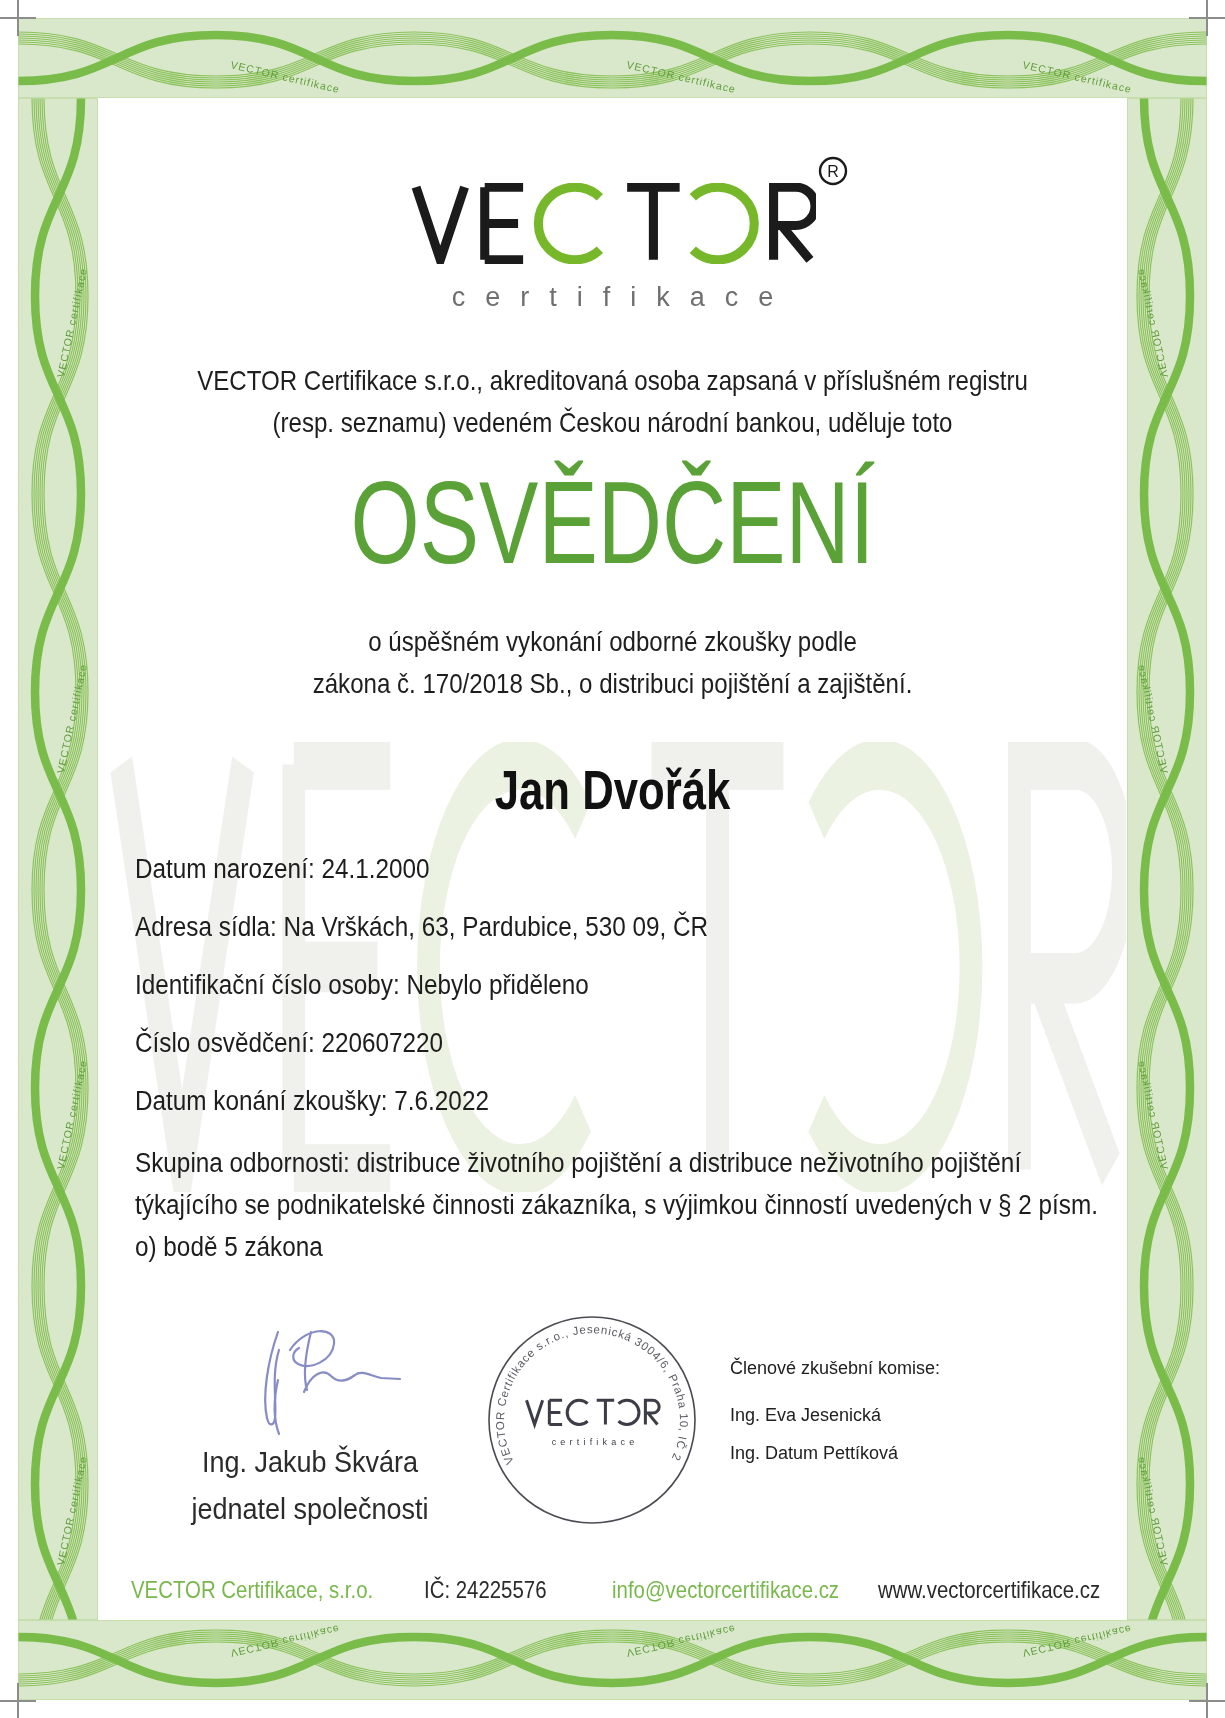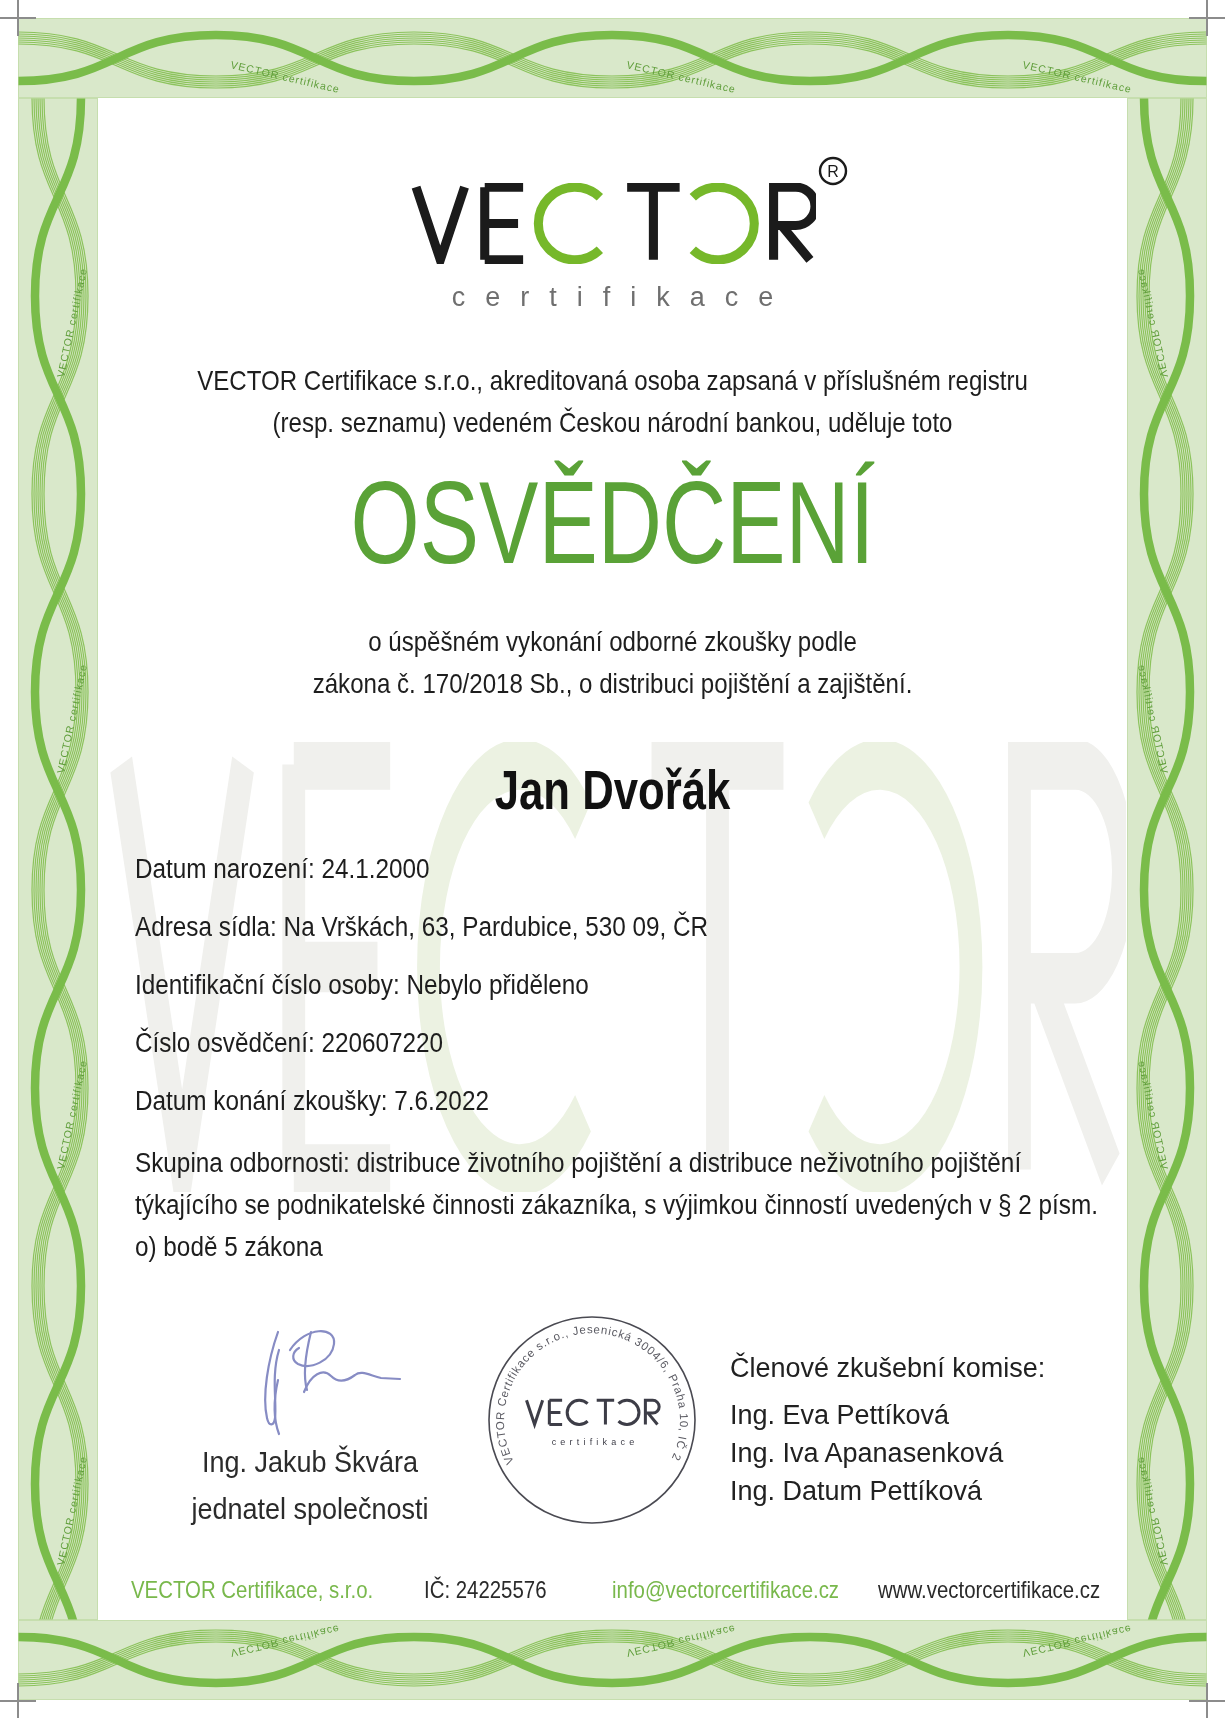--- a/index.html
+++ b/index.html
@@ -46,21 +46,21 @@
            font-size:27px;color:#1d1d1d;}
   .details .item{line-height:34px;margin-bottom:24px;}
   .details .spec{line-height:42px;margin-top:0;width:1080px;}
 
   .signer{left:135px;top:1438px;width:350px;text-align:center;font-size:30px;line-height:47px;
           color:#2b2b2b;transform:scaleX(0.9);transform-origin:50% 0;}
   .signature-svg{position:absolute;left:248px;top:1318px;}
 
   .stamp-svg{position:absolute;left:482px;top:1310px;}
 
-  .committee{left:730px;top:1350px;font-size:27px;color:#212121;}
+  .committee{left:730px;top:1350px;font-size:18px;color:#212121;}
   .committee .c-head{line-height:36px;margin-bottom:10px;}
   .committee .c-member{line-height:38px;}
 
   .footer{position:absolute;top:1576px;left:0;width:1225px;font-size:24px;}
   .footer span{position:absolute;white-space:nowrap;transform:scaleX(0.85);transform-origin:0 50%;}
   .f-company{left:131px;}
   .f-ic{left:424px;}
   .f-email{left:612px;}
   .f-web{left:878px;}
 </style>
@@ -213,22 +213,21 @@
             <path d="M188,14 A36,36 0 1 0 188,66"></path>
             <path d="M280,14 A36,36 0 1 1 280,66"></path>
           </g>
         </g>
       </g>
       <text x="113" y="135" text-anchor="middle" font-family="Liberation Sans, sans-serif" font-size="9" letter-spacing="4.2" fill="#3d3d47">certifikace</text>
     </svg>
 
     <div class="abs committee">
       <div class="c-head">Členové zkušební komise:</div>
-      <div class="c-member">Ing. Eva Pettíková</div>
-      <div class="c-member">Ing. Iva Apanasenková</div>
+      <div class="c-member">Ing. Eva Jesenická</div>
       <div class="c-member">Ing. Datum Pettíková</div>
     </div>
 
     <div class="footer">
       <span class="f-company" style="color:#79b84c">VECTOR Certifikace, s.r.o.</span>
       <span class="f-ic" style="color:#2a2a2a">IČ: 24225576</span>
       <span class="f-email" style="color:#79b84c">info@vectorcertifikace.cz</span>
       <span class="f-web" style="color:#2a2a2a">www.vectorcertifikace.cz</span>
     </div>
 

